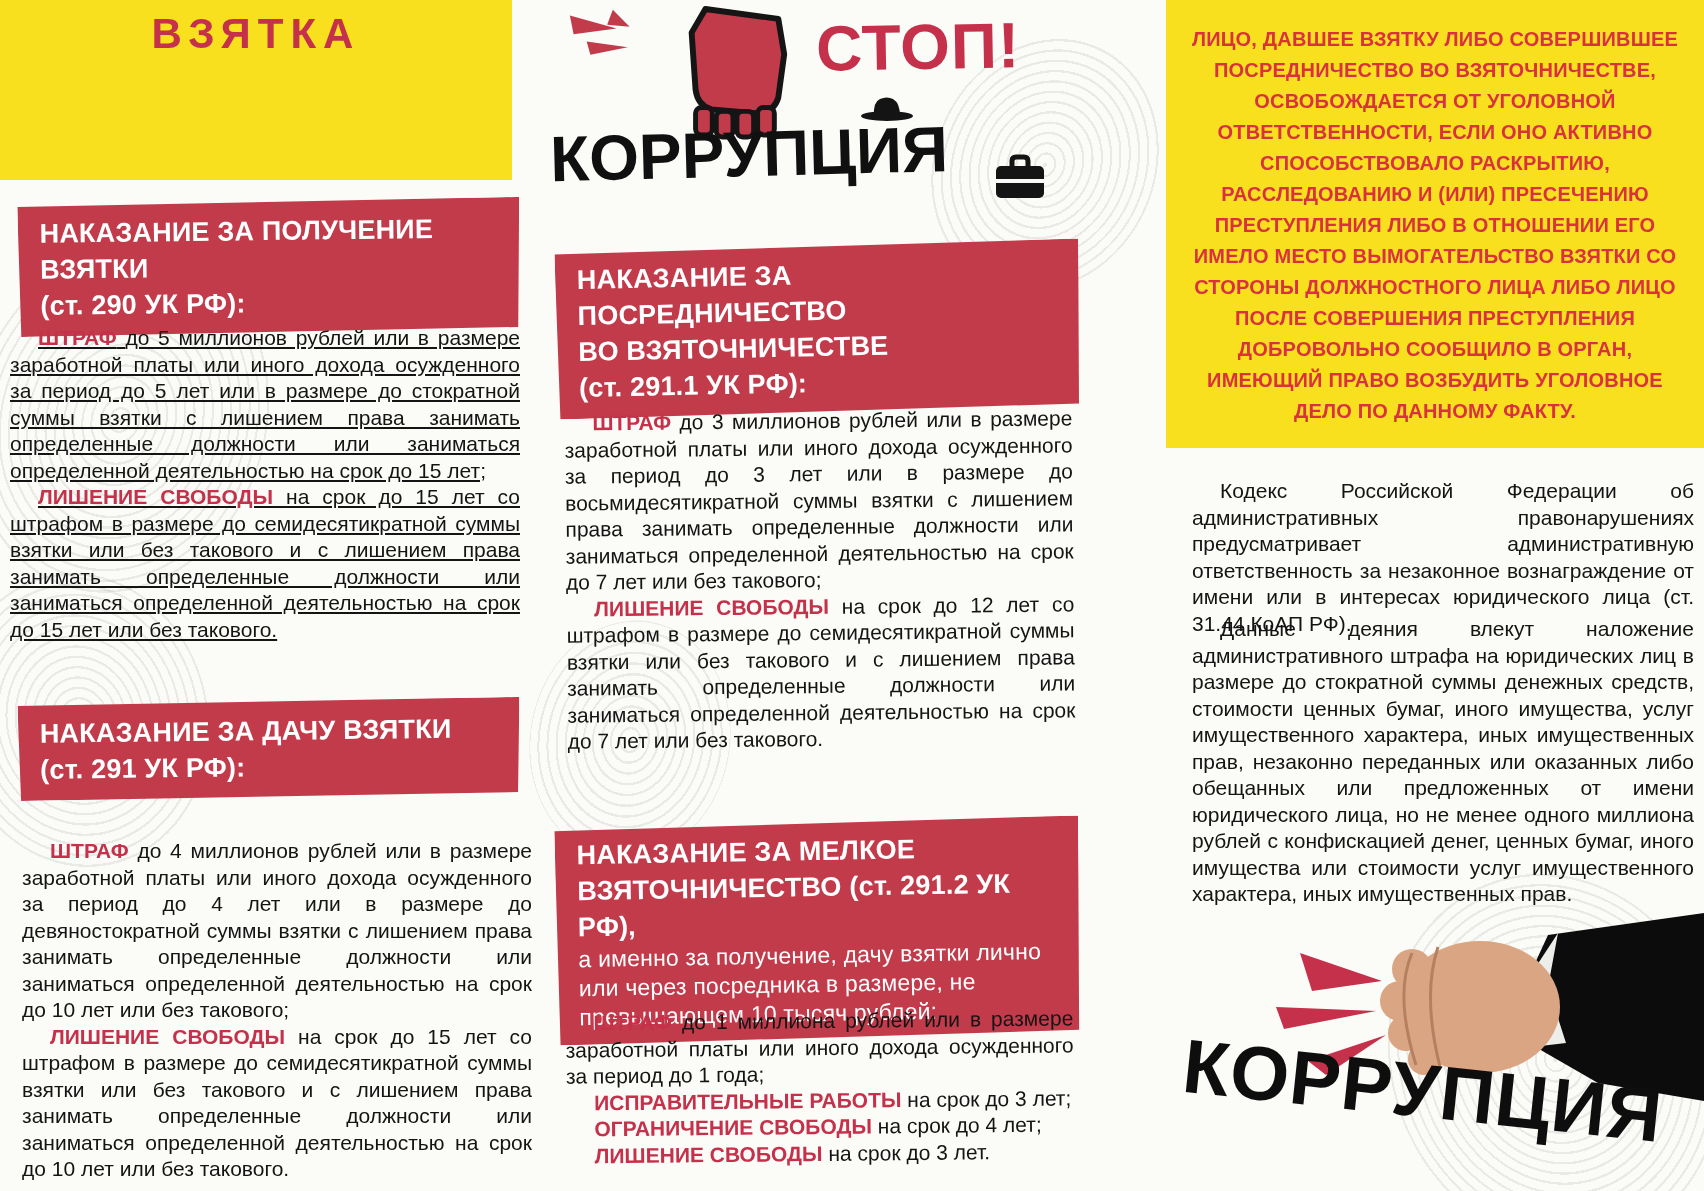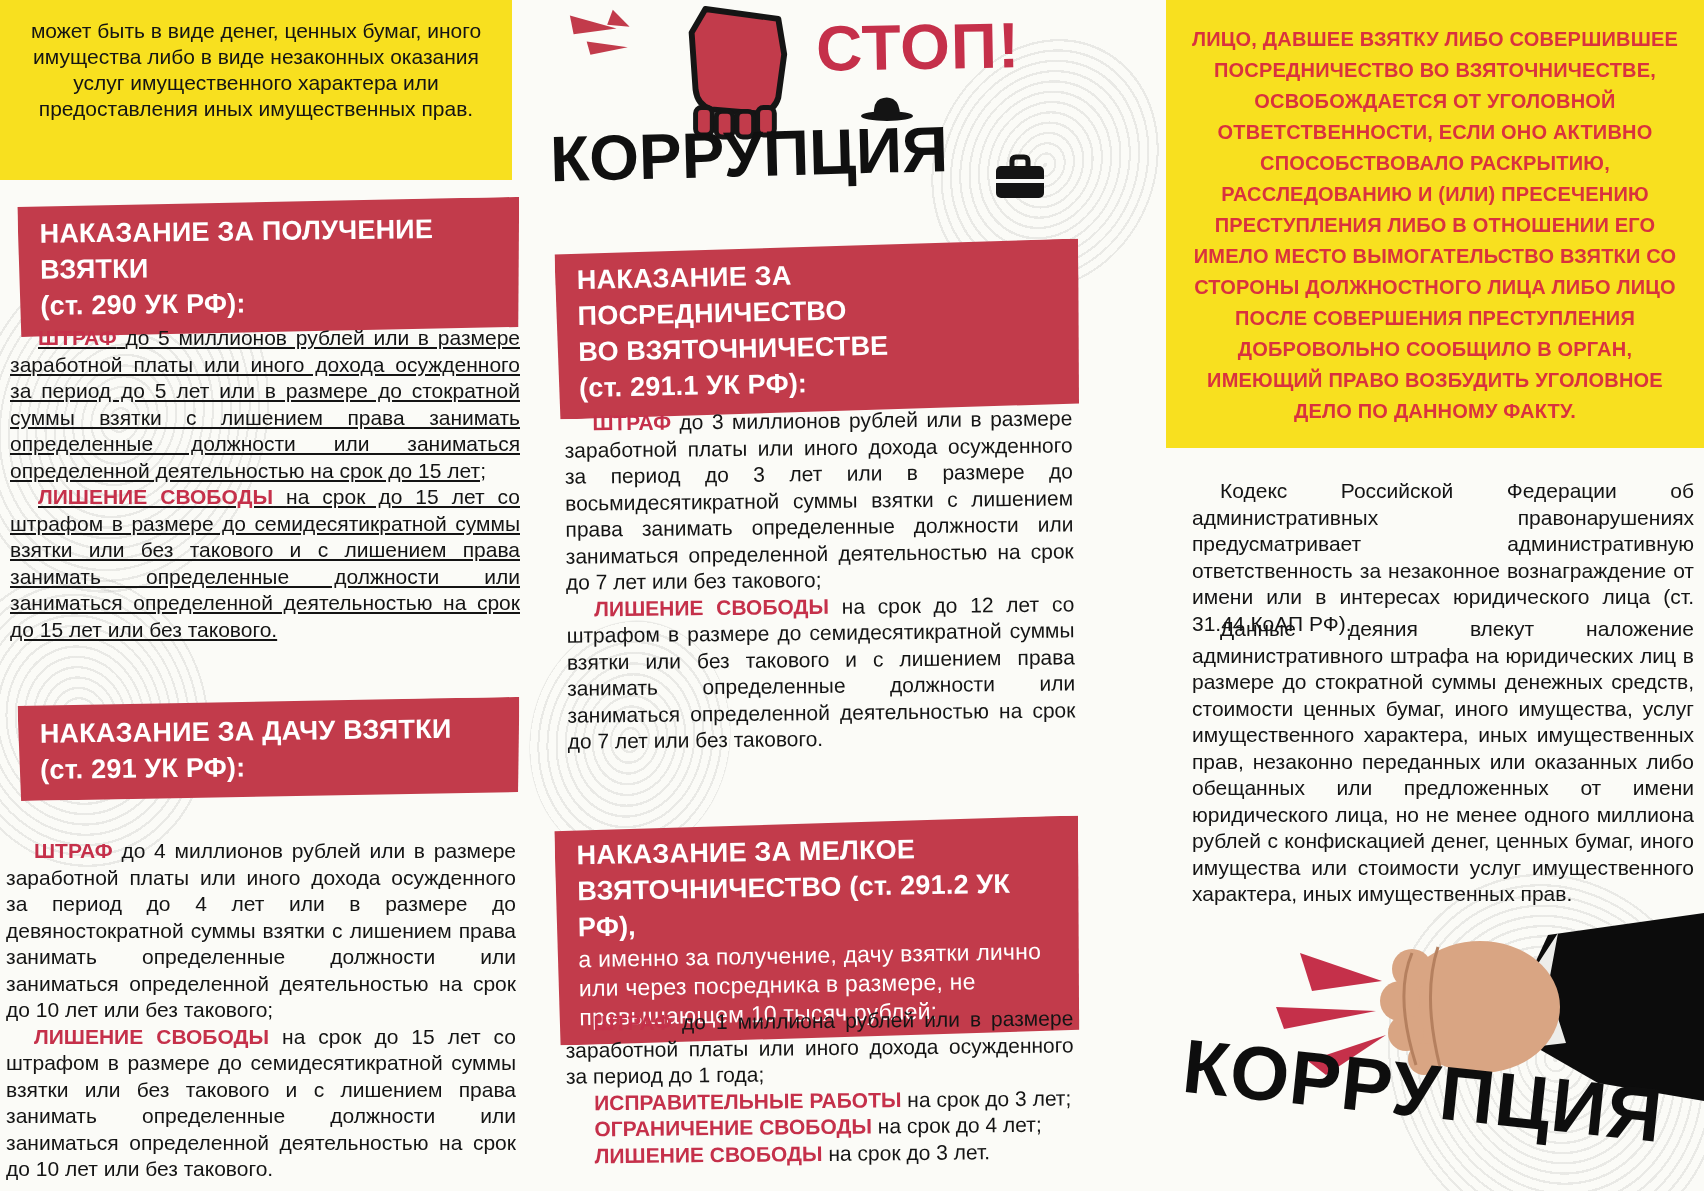--- a/index.html
+++ b/index.html
@@ -68,21 +68,21 @@
   .body-block {
     position: absolute;
     font-size: 21px; line-height: 26.5px;
     text-align: justify;
     color: #141414;
   }
   .body-block p { margin: 0; text-indent: 28px; }
   .lead { color: #c5304a; font-weight: bold; }
 
   .block-l1 { left: 10px;  top: 325px;  width: 510px; text-decoration: underline; }
-  .block-l2 { left: 6px;  top: 838px;  width: 510px; }
+  .block-l2 { left: 22px;  top: 838px;  width: 510px; }
   .block-m1 { left: 566px; top: 408px;  width: 508px; transform: rotate(-0.6deg); }
   .block-m2 { left: 566px; top: 1008px; width: 508px; transform: rotate(-0.6deg); }
   .block-r1 { left: 1192px; top: 478px; width: 502px; }
   .block-r2 { left: 1192px; top: 616px; width: 502px; }
 
   
   .logo { position: absolute; left: 528px; top: 2px; width: 535px; height: 236px; }
   .logo-sparks { position: absolute; left: 40px; top: 6px; width: 84px; height: 56px; }
   .logo-fist   { position: absolute; left: 140px; top: 0; width: 128px; height: 140px; }
   .logo-stop {
@@ -114,21 +114,21 @@
 
   <div class="fp" style="left:-30px; top:240px; width:300px; height:360px; transform:rotate(18deg);"></div>
   <div class="fp" style="left:-50px; top:570px; width:260px; height:300px; transform:rotate(-12deg);"></div>
   <div class="fp" style="left:930px; top:30px; width:230px; height:270px; transform:rotate(25deg);"></div>
   <div class="fp" style="left:530px; top:620px; width:200px; height:240px; transform:rotate(10deg);"></div>
   <div class="fp" style="left:1390px; top:870px; width:330px; height:380px; transform:rotate(-20deg);"></div>
 
   <section>
 
     <div class="yellow-box intro-box">
-      <p class="intro-body">может быть в виде денег, ценных бумаг, иного имущества либо в виде незаконных оказания услуг имущественного характера или предоставления иных имущественных прав.</p>
+      <h1 class="intro-title">ВЗЯТКА</h1>
     </div>
 
     <div class="banner banner-l1">
       <div class="bl">НАКАЗАНИЕ ЗА ПОЛУЧЕНИЕ ВЗЯТКИ</div>
       <div class="bl">(ст. 290 УК РФ):</div>
     </div>
 
     <div class="body-block block-l1">
       <p><span class="lead">ШТРАФ</span> <span>до 5 миллионов рублей или в размере заработной платы или иного дохода осужденного за период до 5 лет или в размере до стократной суммы взятки с лишением права занимать определенные должности или заниматься определенной деятельностью на срок до 15 лет;</span></p>
       <p><span class="lead">ЛИШЕНИЕ СВОБОДЫ</span> <span>на срок до 15 лет со штрафом в размере до семидесятикратной суммы взятки или без такового и с лишением права занимать определенные должности или заниматься определенной деятельностью на срок до 15 лет или без такового.</span></p>

